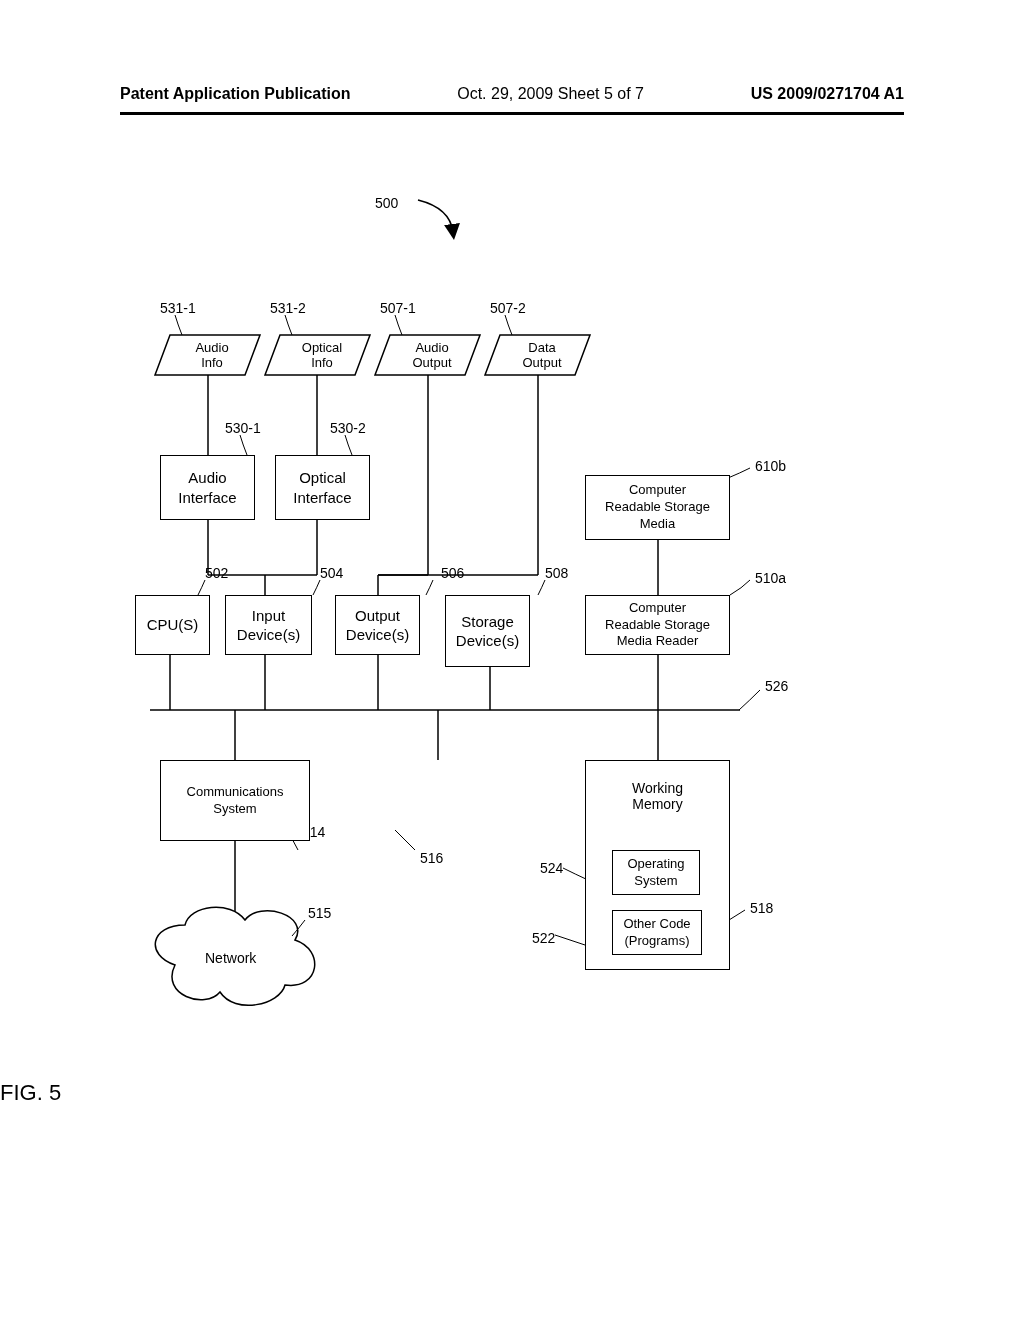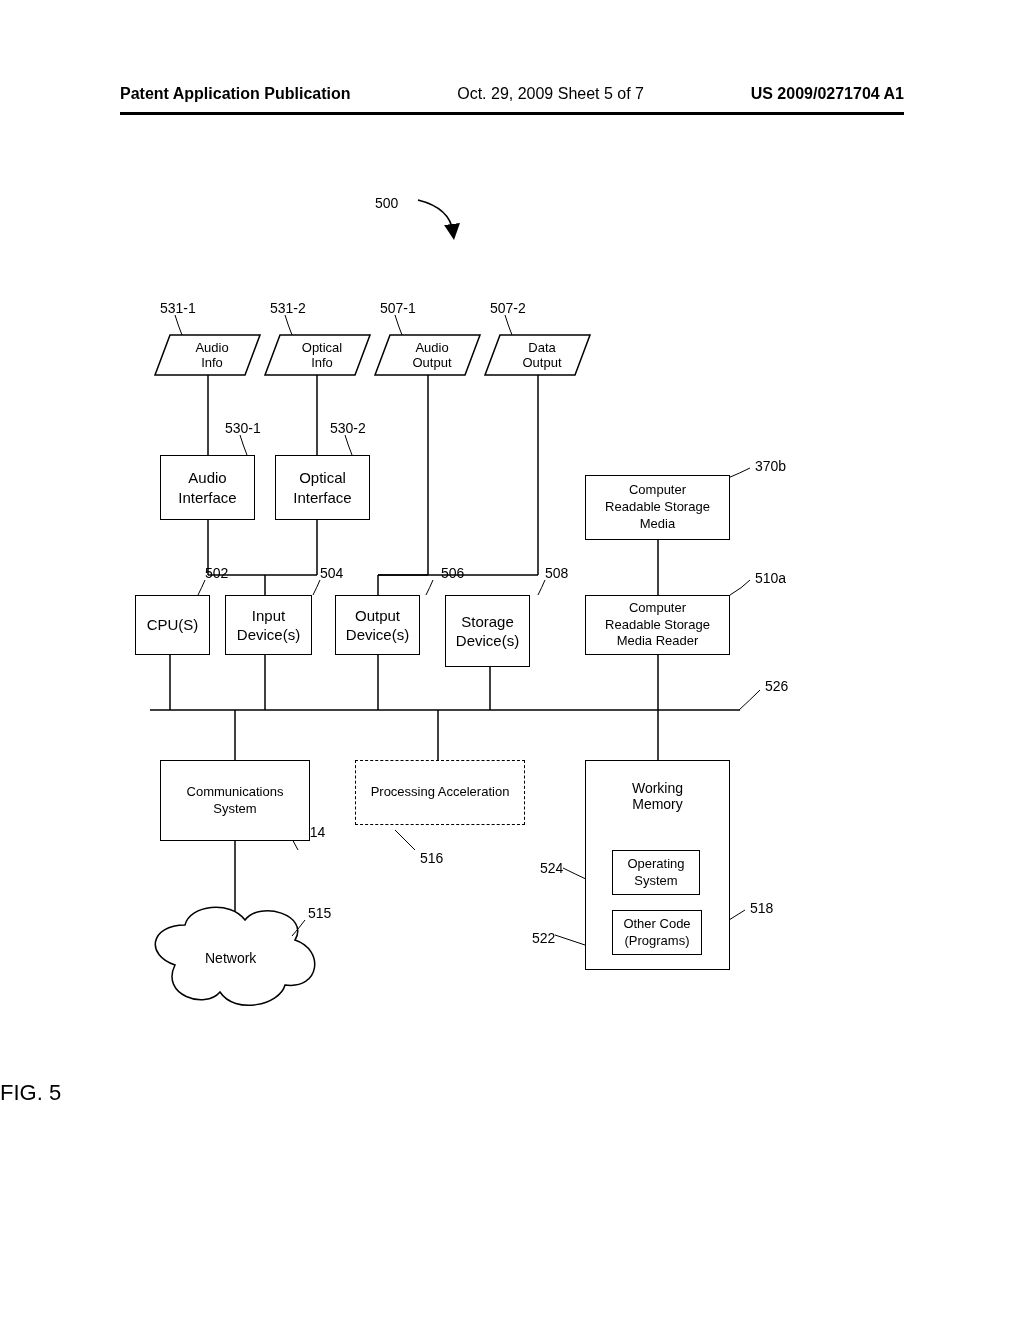--- a/index.html
+++ b/index.html
@@ -189,42 +189,41 @@
   <div class="label" style="left:40px; top:120px;">531-1</div>
   <div class="label" style="left:150px; top:120px;">531-2</div>
   <div class="label" style="left:260px; top:120px;">507-1</div>
   <div class="label" style="left:370px; top:120px;">507-2</div>
   <div class="label" style="left:105px; top:240px;">530-1</div>
   <div class="label" style="left:210px; top:240px;">530-2</div>
   <div class="label" style="left:85px; top:385px;">502</div>
   <div class="label" style="left:200px; top:385px;">504</div>
   <div class="label" style="left:313px; top:385px;margin-left:8px;">506</div>
   <div class="label" style="left:425px; top:385px;text-align:center;">508</div>
-  <div class="label" style="left:635px; top:278px;">370b</div>
+  <div class="label" style="left:635px; top:278px;">610b</div>
   <div class="label" style="left:635px; top:390px;">510a</div>
   <div class="label" style="left:645px; top:498px;">526</div>
   <div class="label" style="left:182px; top:644px;">514</div>
   <div class="label" style="left:188px; top:725px;">515</div>
   <div class="label" style="left:300px; top:670px;">516</div>
   <div class="label" style="left:630px; top:720px;">518</div>
   <div class="label" style="left:420px; top:680px;">524</div>
   <div class="label" style="left:412px; top:750px;">522</div>
 
   <div class="box" style="left:40px;  top:275px; width:95px; height:65px;">Audio<br>Interface</div>
   <div class="box" style="left:155px; top:275px; width:95px; height:65px;">Optical<br>Interface</div>
 
   <div class="box" style="left:15px;  top:415px; width:75px; height:60px;">CPU(S)</div>
   <div class="box" style="left:105px; top:415px; width:87px; height:60px;">Input<br>Device(s)</div>
   <div class="box" style="left:215px; top:415px; width:85px; height:60px;">Output<br>Device(s)</div>
   <div class="box" style="left:325px; top:415px; width:85px; height:72px;">Storage<br>Device(s)</div>
   <div class="box" style="left:465px; top:295px; width:145px; height:65px; font-size:13px;">Computer<br>Readable Storage<br>Media</div>
   <div class="box" style="left:465px; top:415px; width:145px; height:60px; font-size:13px;">Computer<br>Readable Storage<br>Media Reader</div>
 
   <div class="box" style="left:40px;  top:580px; width:150px; height:81px; font-size:13px;">Communications<br>System</div>
-  <div class="box box-dashed" style="left:235px; top:580px; width:170px; height:65px; font-size:13px;">Processing Acceleration</div>
   <div class="box" style="left:465px; top:580px; width:145px; height:210px;"></div>
   <div class="label" style="left:495px; top:600px; text-align:center; width:85px;">Working<br>Memory</div>
   <div class="box" style="left:492px; top:670px; width:88px; height:45px; font-size:13px;">Operating<br>System</div>
   <div class="box" style="left:492px; top:730px; width:90px; height:45px; font-size:13px;">Other Code<br>(Programs)</div>
 
   <div class="label" style="left:85px; top:770px;">Network</div>
 
 </div>
 
 <div class="fig-caption">FIG. 5</div>

